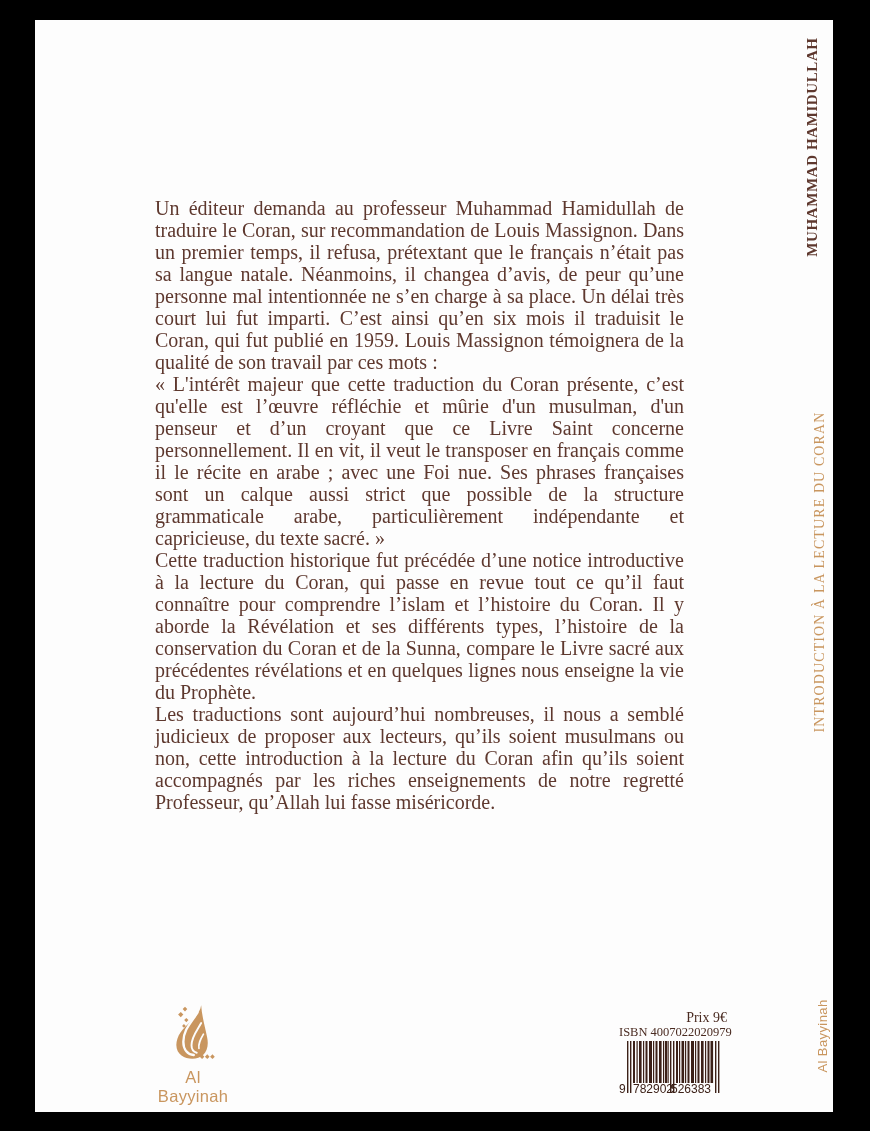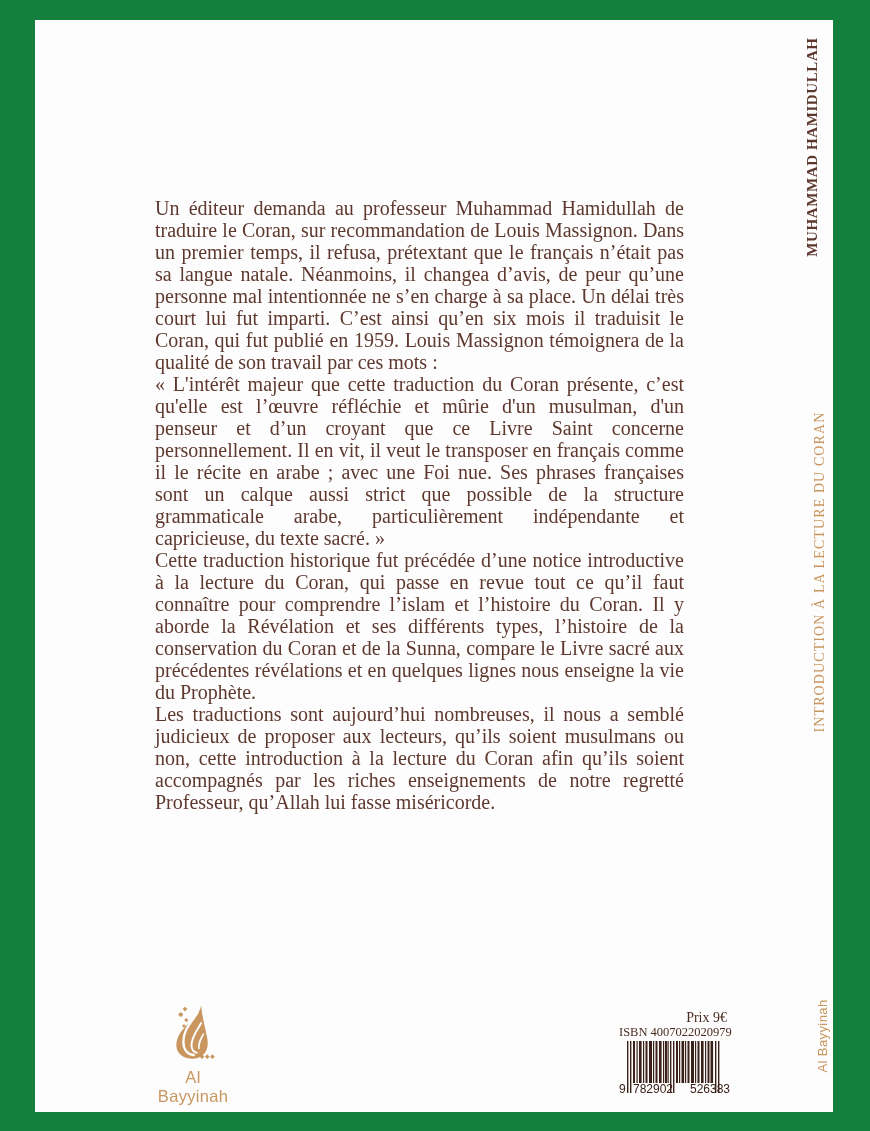--- a/index.html
+++ b/index.html
@@ -1,19 +1,19 @@
 <!DOCTYPE html>
 <html><head>
 <meta charset="utf-8">
 <style>
   html,body{margin:0;padding:0;}
   .cover{
     position:relative;
     width:870px;height:1131px;
-    background:#15803d;
+    background:#000000;
     overflow:hidden;
     font-family:"Liberation Serif", serif;
   }
   .page{
     position:absolute;
     left:35px;top:20px;
     width:798px;height:1092px;
     background:#fdfdfd;
   }
   
@@ -91,21 +91,21 @@
   .digits{
     position:relative;
     width:106px;height:13px;
     margin-top:-13px;
     font-family:"Liberation Sans", sans-serif;
     font-size:12px;
     color:#3c2118;
   }
   .digits .d1{position:absolute;left:0;top:0;}
   .digits .d2{position:absolute;left:14px;width:36px;text-align:left;top:0;}
-  .digits .d3{position:absolute;left:71px;width:36px;text-align:center;top:0;}
+  .digits .d3{position:absolute;left:52px;width:36px;text-align:center;top:0;}
 </style>
 </head>
 <body>
 
 <div class="cover">
   <div class="page">
 
     <div class="body-text">
       <p>Un éditeur demanda au professeur Muhammad Hamidullah de traduire le Coran, sur recommandation de Louis Massignon. Dans un premier temps, il refusa, prétextant que le français n’était pas sa langue natale. Néanmoins, il changea d’avis, de peur qu’une personne mal intentionnée ne s’en charge à sa place. Un délai très court lui fut imparti. C’est ainsi qu’en six mois il traduisit le Coran, qui fut publié en 1959. Louis Massignon témoignera de la qualité de son travail par ces mots :</p>
       <p>« L'intérêt majeur que cette traduction du Coran présente, c’est qu'elle est l’œuvre réfléchie et mûrie d'un musulman, d'un penseur et d’un croyant que ce Livre Saint concerne personnellement. Il en vit, il veut le transposer en français comme il le récite en arabe ; avec une Foi nue. Ses phrases françaises sont un calque aussi strict que possible de la structure grammaticale arabe, particulièrement indépendante et capricieuse, du texte sacré. »</p>

